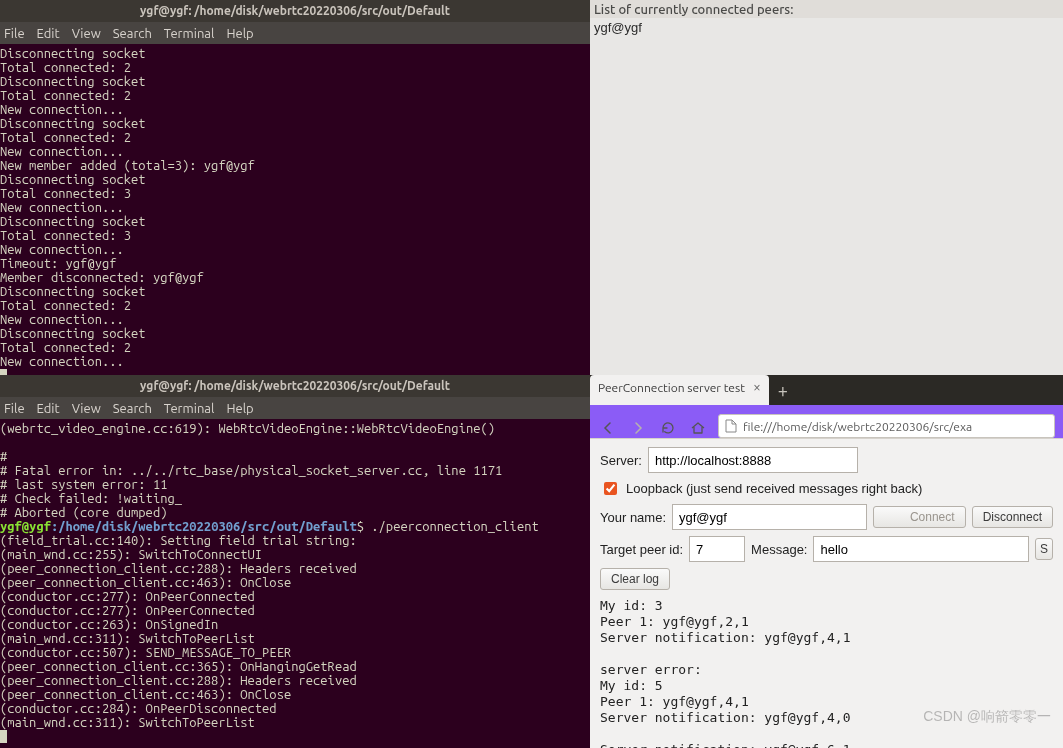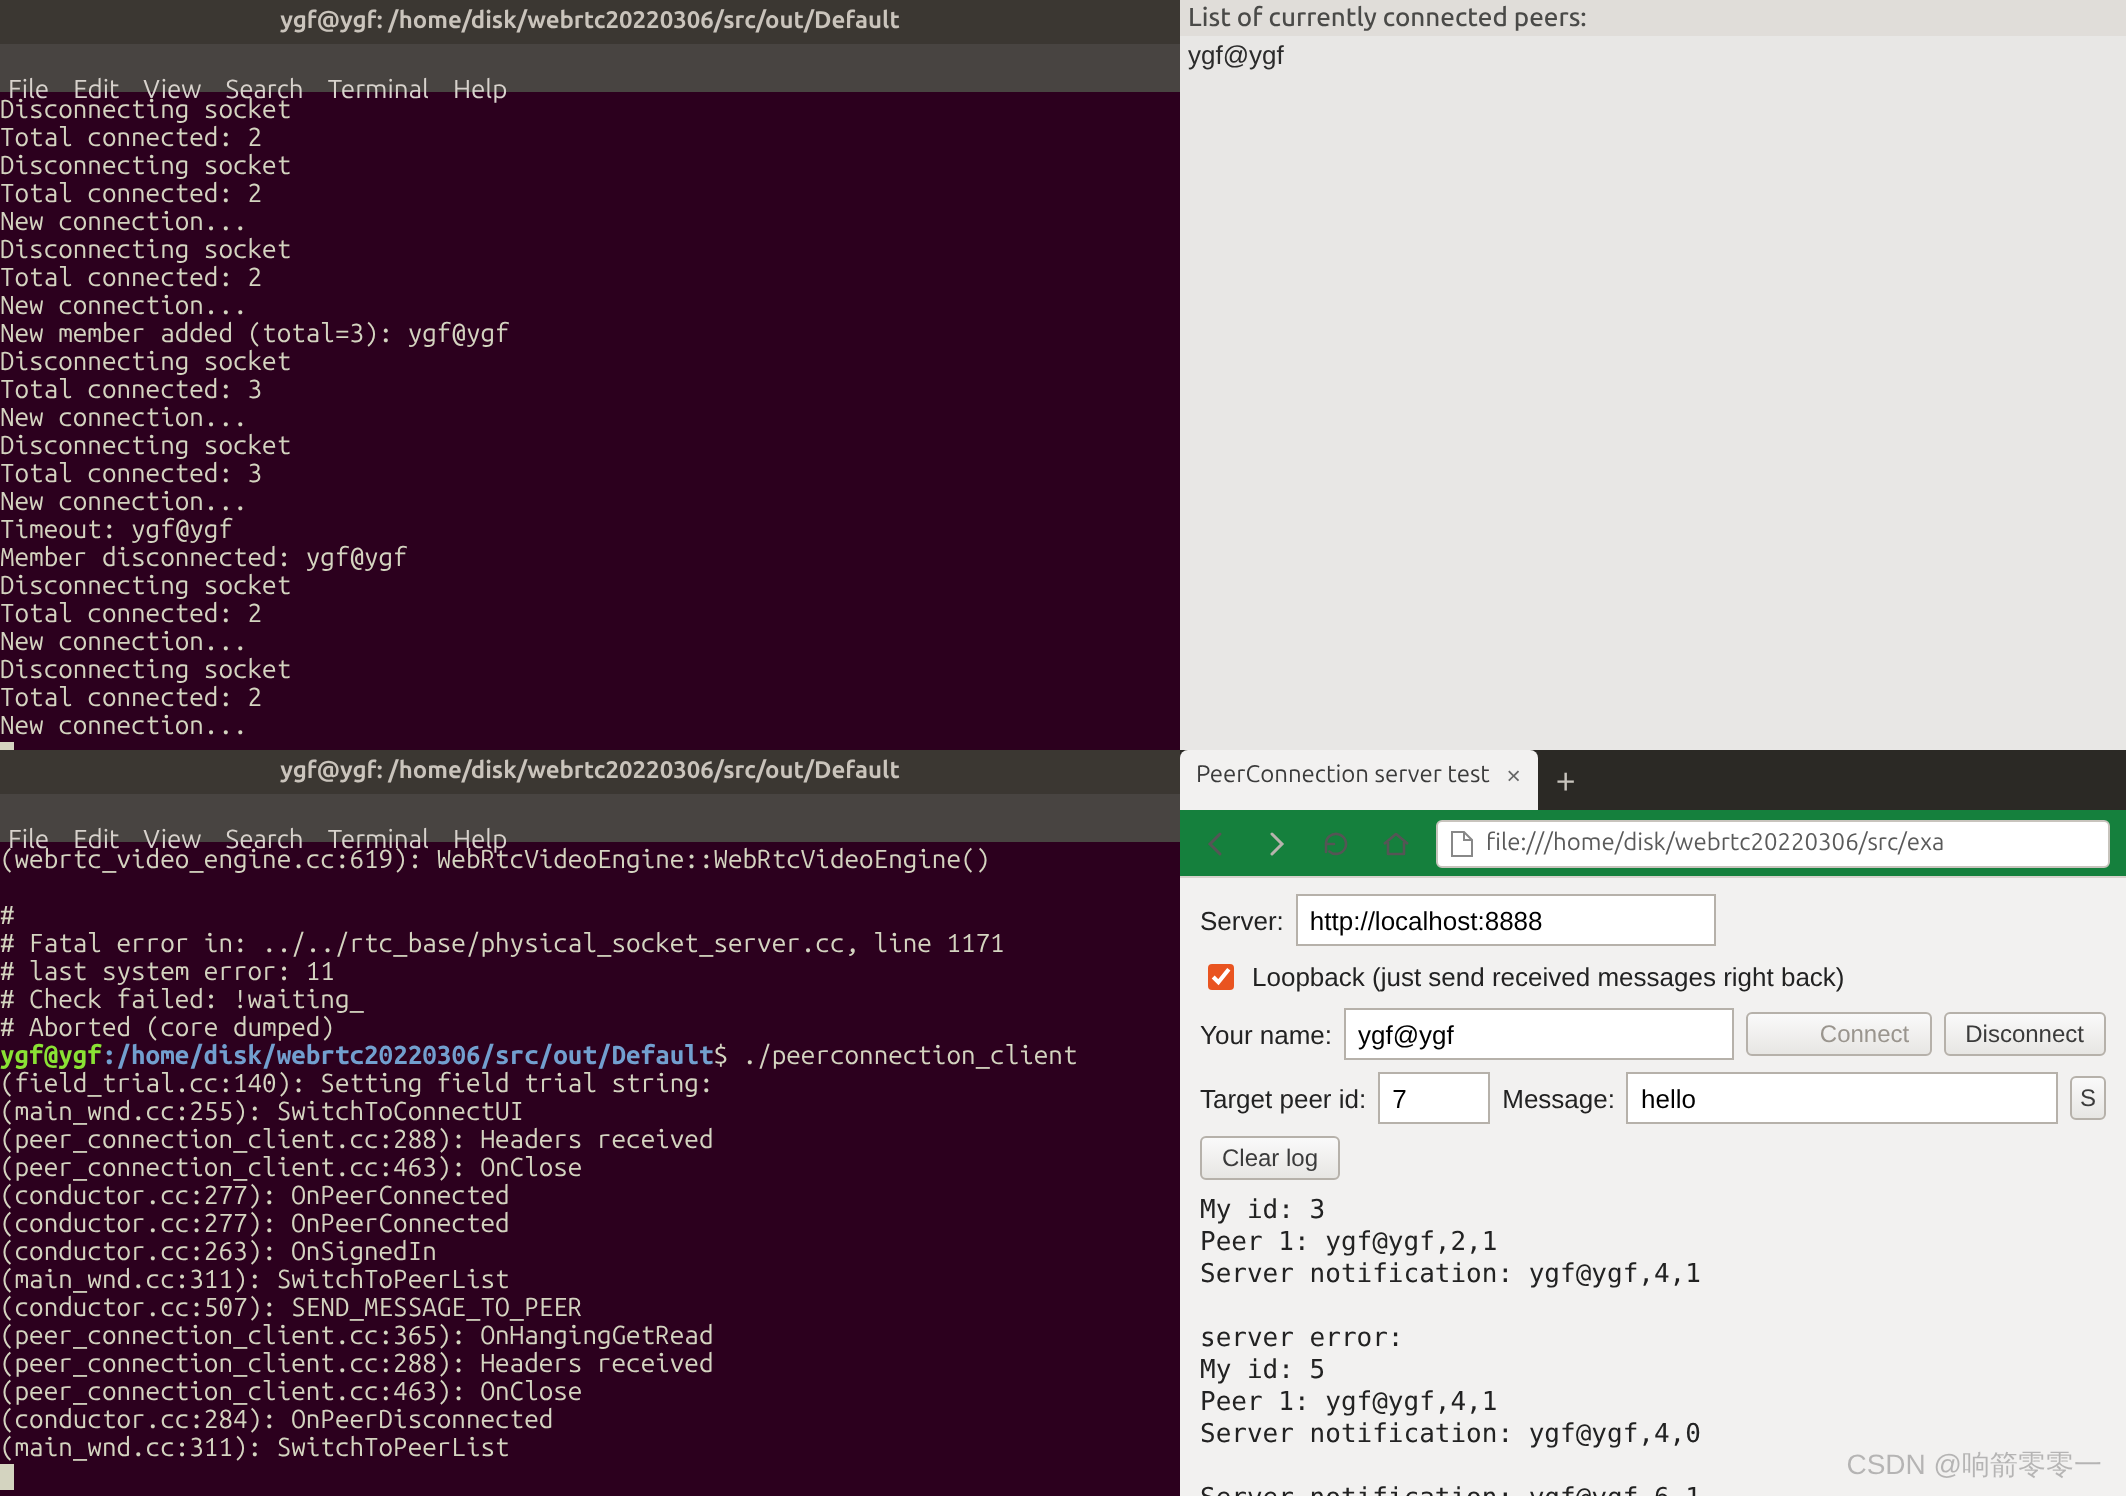--- a/index.html
+++ b/index.html
@@ -2,55 +2,55 @@
 <html><head>
 <meta charset="utf-8">
 <style>
   * { box-sizing: border-box; }
   html, body { margin: 0; padding: 0; font-family: "Ubuntu", "DejaVu Sans", sans-serif; font-size: 13px; background: #555; }
   .screen { width: 1063px; height: 748px; display: grid; grid-template-columns: 590px 473px; grid-template-rows: 375px 373px; position: relative; }
 
   
   .term { background: #2c001e; color: #d4d4c0; display: flex; flex-direction: column; overflow: hidden; }
   .term .titlebar { background: #3b3732; color: #cac4bc; height: 22px; line-height: 22px; font-size: 12px; text-align: center; font-weight: bold; }
-  .term .menubar { background: #484441; color: #d8d3cd; height: 22px; line-height: 22px; font-size: 13px; padding: 12px 4px; display: flex; gap: 12px; }
+  .term .menubar { background: #484441; color: #d8d3cd; height: 22px; line-height: 22px; font-size: 13px; padding: 0 4px; display: flex; gap: 12px; }
   .term .menubar span { cursor: default; }
   .term .body { font-family: "Ubuntu Mono", monospace; font-size: 13px; line-height: 14px; white-space: pre; padding: 2px 0; flex: 1; overflow: hidden; }
   .term .body .line { display: block; }
   .prompt-user { color: #8ae234; font-weight: bold; }
   .prompt-path { color: #729fcf; font-weight: bold; }
   .cursor { display:inline-block; width:7px; height:13px; background:#d4d4c0; vertical-align: text-bottom;}
 
   
   .peerlist { background: #e8e7e5; color: #2b2b2b; display: flex; flex-direction: column; font-size: 13px; }
   .peerlist .hdr { background: #e0ddd9; color: #4a4a48; height: 18px; line-height: 18px; padding: 0 4px; font-weight: 500; }
   .peerlist .content { padding: 2px 4px; font-family: sans-serif; }
 
   
   .browser { background: #f2f1f0; display: flex; flex-direction: column; }
   .tabbar { background: #2b2925; height: 30px; display: flex; align-items: stretch; }
   .tab { background: #f2f1f0; color: #3b3b3b; font-size: 12px; padding: 6px 8px; display: flex; align-items: flex-start; gap: 8px; max-width: 180px; border-top-left-radius: 4px; border-top-right-radius: 4px; }
   .tab .x { font-size: 14px; color: #666; line-height: 12px; }
   .newtab { color: #c8c4bd; width: 28px; display: flex; align-items: center; justify-content: center; font-size: 18px; }
-  .urlbar { background: #15803d; border-bottom: 1px solid #d6d2cc; height: 34px; display: flex; align-items: center; gap: 10px; padding: 0 8px; }
+  .urlbar { background: #8b5cf6; border-bottom: 1px solid #d6d2cc; height: 34px; display: flex; align-items: flex-end; gap: 10px; padding: 0 8px; }
   .navbtn { width: 20px; height: 20px; color: #555; display:flex; align-items:center; justify-content:center; }
   .navbtn.disabled { color: #b7b3ad; }
   .urlfield { flex: 1; border: 1px solid #c8c4bd; border-radius: 3px; height: 24px; display: flex; align-items: center; padding: 0 6px; font-size: 12px; background: #fff; gap: 6px; color:#5a5a5a; }
   .urlfield .doc-icon { width: 12px; height: 14px; display:inline-block; }
 
   .page { padding: 8px 10px; font-family: sans-serif; font-size: 13px; color: #222; flex:1; overflow:hidden; }
   .row { display: flex; align-items: center; gap: 6px; margin-bottom: 6px; flex-wrap: nowrap; }
   .row label { white-space: nowrap; }
   .page input[type="text"] { border: 1px solid #b6b1aa; padding: 12px 6px; font-size: 13px; height: 22px; background:#fff; }
   .btn { border: 1px solid #b6b1aa; background: linear-gradient(#fafafa,#e7e6e3); padding: 2px 10px; height: 22px; font-size: 12px; border-radius: 3px; color:#3b3b3b; }
   .btn.disabled { color: #9a958e; padding-left: 36px; }
   .chk { accent-color: #e95420; }
   .log { font-family: monospace; font-size: 13px; white-space: pre; line-height: 16px; margin-top: 8px; }
 
-  .watermark { position: absolute; right: 12px; bottom: 6px; font-size: 14px; color: rgba(0,0,0,0.25); font-family: sans-serif; pointer-events:none; }
+  .watermark { position: absolute; right: 12px; bottom: 22px; font-size: 14px; color: rgba(0,0,0,0.25); font-family: sans-serif; pointer-events:none; }
 </style>
 </head>
 <body>
 
 <div class="screen">
 
   <div class="term">
     <div class="titlebar">ygf@ygf: /home/disk/webrtc20220306/src/out/Default</div>
     <div class="menubar">
       <span>File</span>

